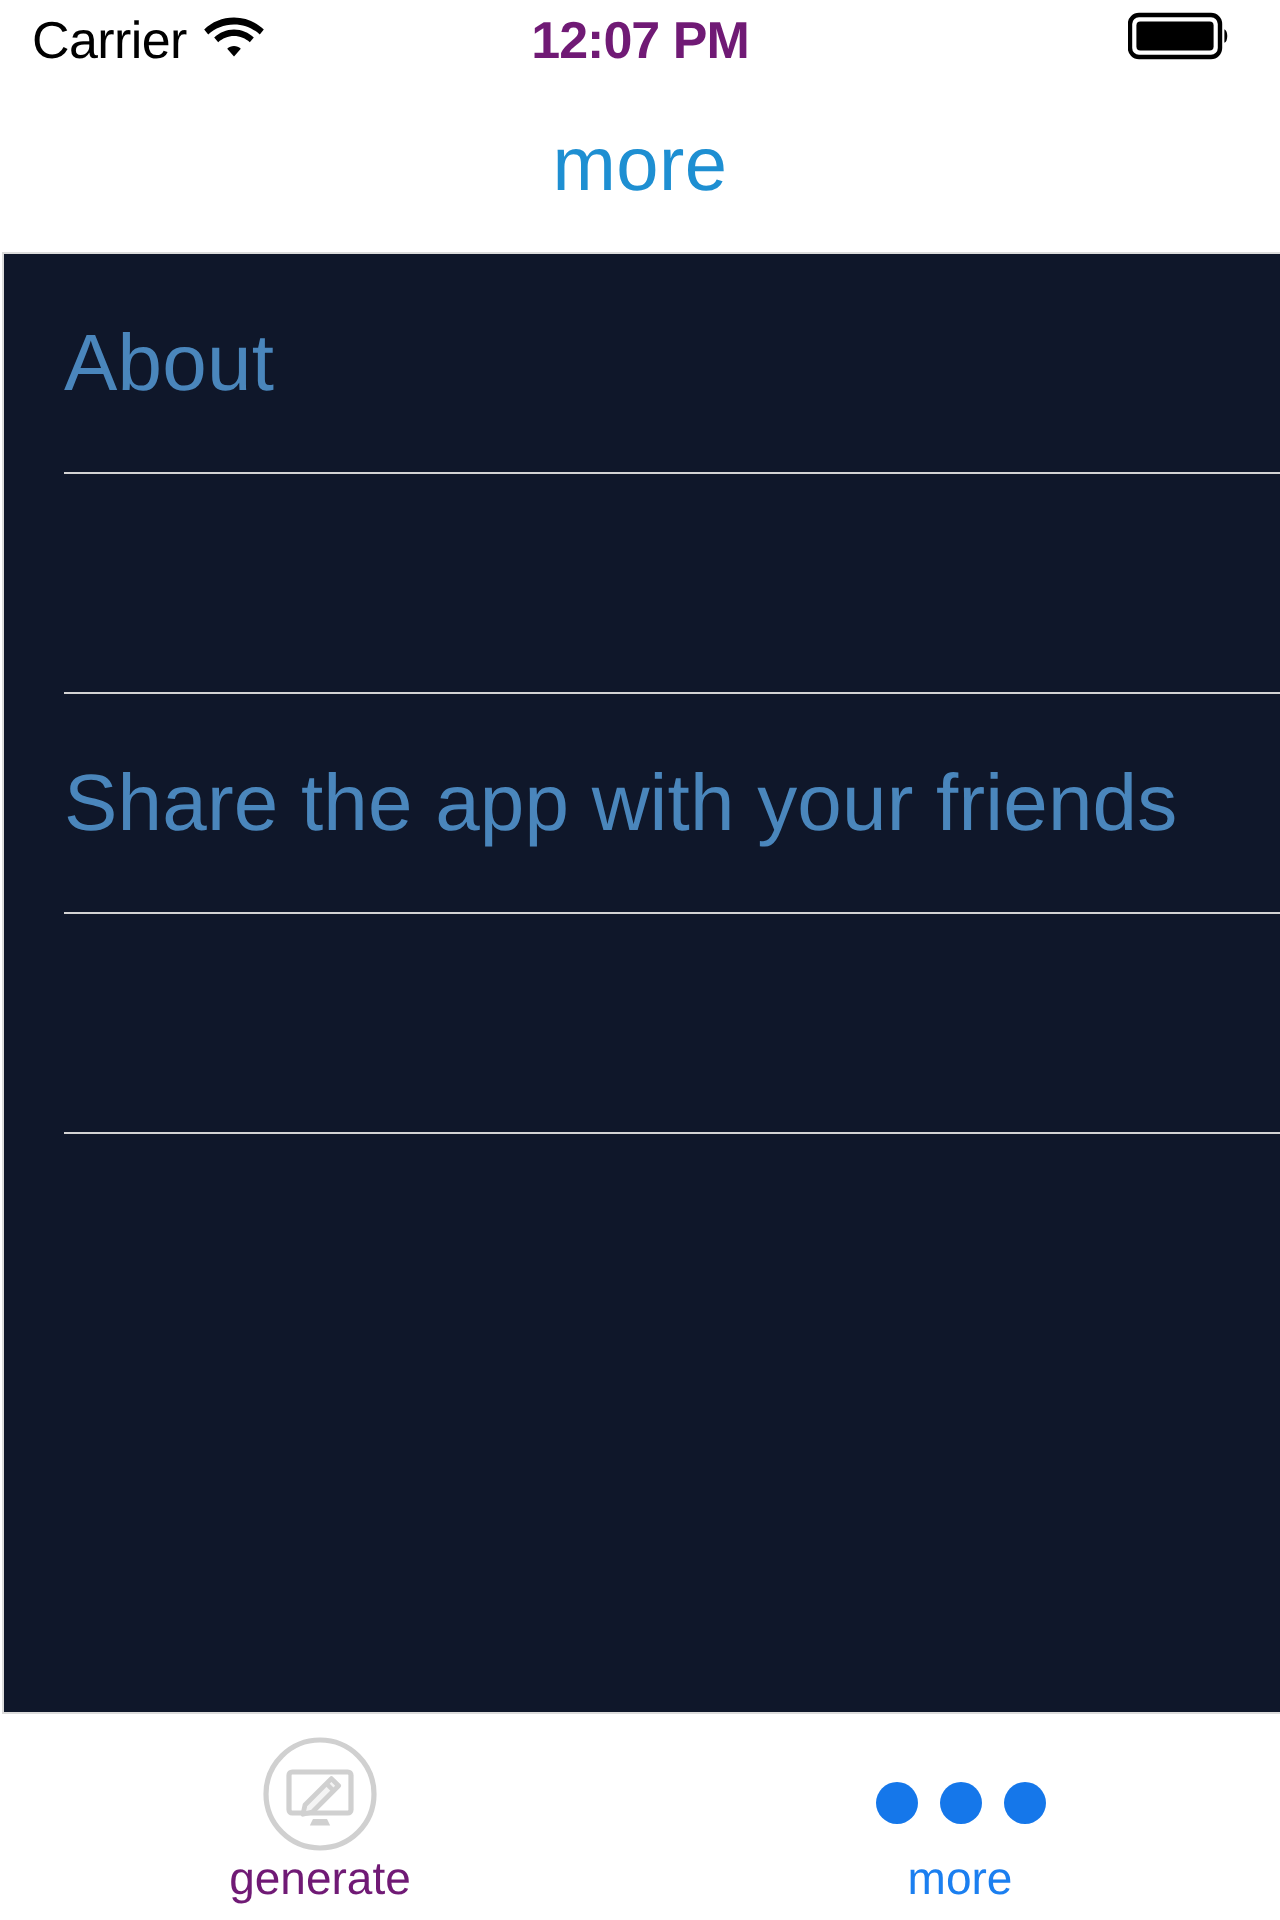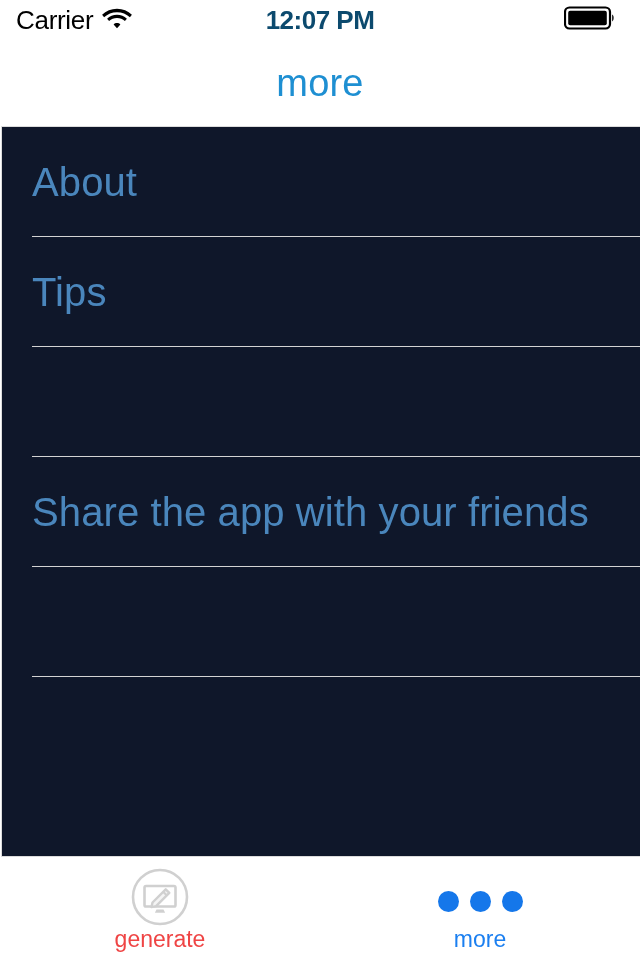--- a/index.html
+++ b/index.html
@@ -41,21 +41,21 @@
   .wifi-icon { display: block; }
   #status-center {
     position: absolute;
     left: 0; right: 0;
     text-align: center;
     pointer-events: none;
   }
   #clock-label {
     font-size: 26px;
     font-weight: bold;
-    color: #0c4a6e;
+    color: #701a75;
     letter-spacing: -0.5px;
     line-height: 1;
   }
   #status-right {
     margin-left: auto;
     display: flex;
     align-items: center;
   }
   .battery-icon { display: block; }
 
@@ -141,21 +141,21 @@
     display: flex;
     align-items: center;
     justify-content: center;
   }
   .tab-label {
     font-size: 23px;
     font-weight: 300;
     line-height: 1;
     margin-top: 1px;
   }
-  .tab-item.inactive .tab-label { color: #ef4444; }
+  .tab-item.inactive .tab-label { color: #701a75; }
   .tab-item.active .tab-label { color: #1b7ff0; }
 
   .dots-icon {
     display: flex;
     gap: 11px;
     align-items: center;
     margin-top: 8px;
   }
   .dots-icon span {
     display: block;
@@ -196,24 +196,20 @@
 <div id="nav-bar">
   <span id="nav-title">more</span>
 </div>
 
 <div id="more-list">
   <div class="list-row">
     <span class="row-label">About</span>
     <span class="row-sep"></span>
   </div>
   <div class="list-row">
-    <span class="row-label">Tips</span>
-    <span class="row-sep"></span>
-  </div>
-  <div class="list-row">
     <span class="row-sep"></span>
   </div>
   <div class="list-row">
     <span class="row-label">Share the app with your friends</span>
     <span class="row-sep"></span>
   </div>
   <div class="list-row">
     <span class="row-label"></span>
     <span class="row-sep"></span>
   </div>

